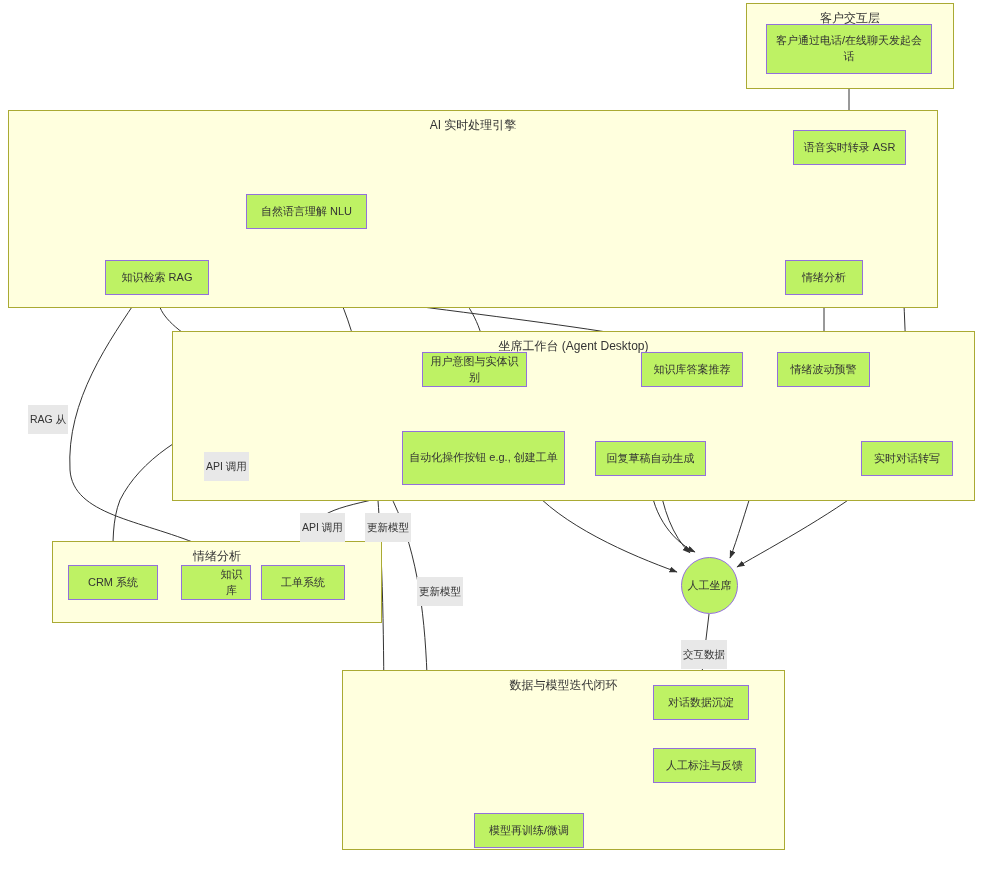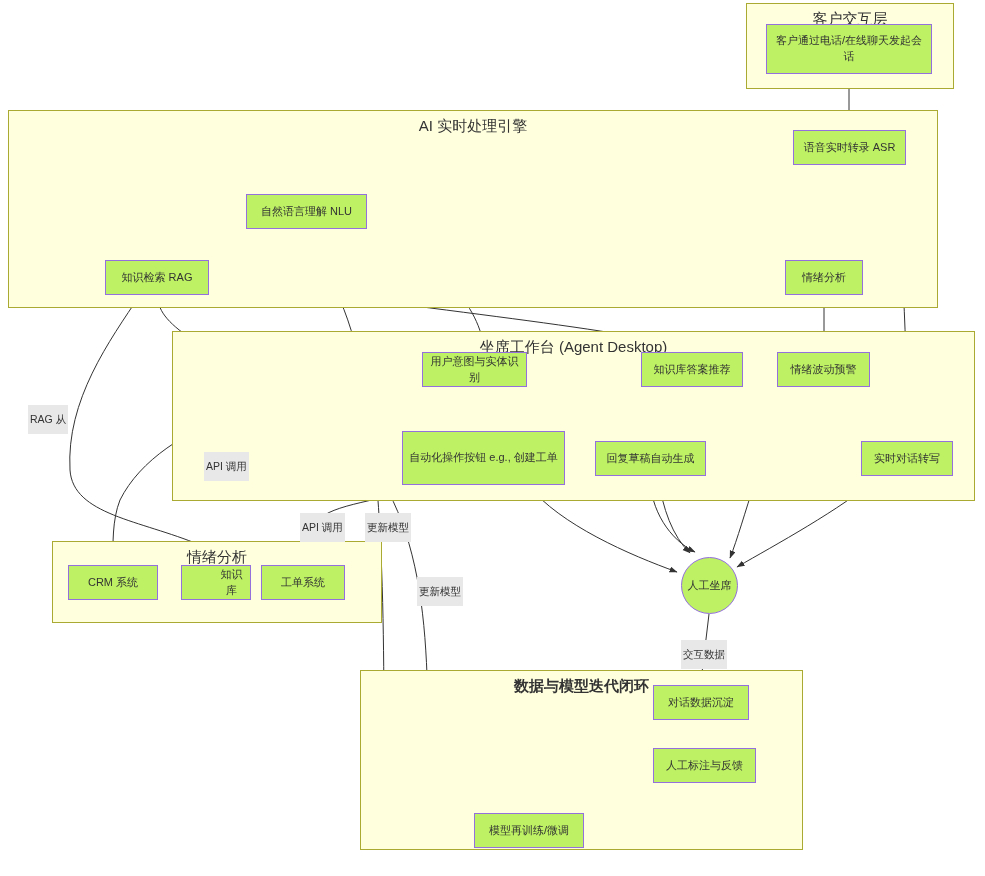--- a/index.html
+++ b/index.html
@@ -15,21 +15,21 @@
   .cluster{
     position:absolute;
     background:#ffffde;
     border:1px solid #aaaa33;
     box-sizing:border-box;
   }
   .cluster-title{
     position:absolute;
     left:0;right:0;top:6px;
     text-align:center;
-    font-size:15px;
+    font-size:12px;
     color:#333333;
     white-space:nowrap;
   }
 
   
   .node{
     position:absolute;
     background:#bef264;
     border:1px solid #9370db;
     box-sizing:border-box;
@@ -131,21 +131,21 @@
   </div>
 
   <div class="cluster" style="left:172px;top:331px;width:803px;height:170px;">
     <div class="cluster-title">坐席工作台 (Agent Desktop)</div>
   </div>
 
   <div class="cluster" style="left:52px;top:541px;width:330px;height:82px;">
     <div class="cluster-title">情绪分析</div>
   </div>
 
-  <div class="cluster" style="left:360px;top:670px;width:443px;height:180px;font-weight:bold;">
+  <div class="cluster" style="left:342px;top:670px;width:443px;height:180px;">
     <div class="cluster-title">数据与模型迭代闭环</div>
   </div>
 
   <div class="node" style="left:766px;top:24px;width:166px;height:50px;">
     <span>客户通过电话/在线聊天发起会话</span>
   </div>
 
   <div class="node" style="left:246px;top:194px;width:121px;height:35px;">
     <span>自然语言理解 NLU</span>
   </div>

